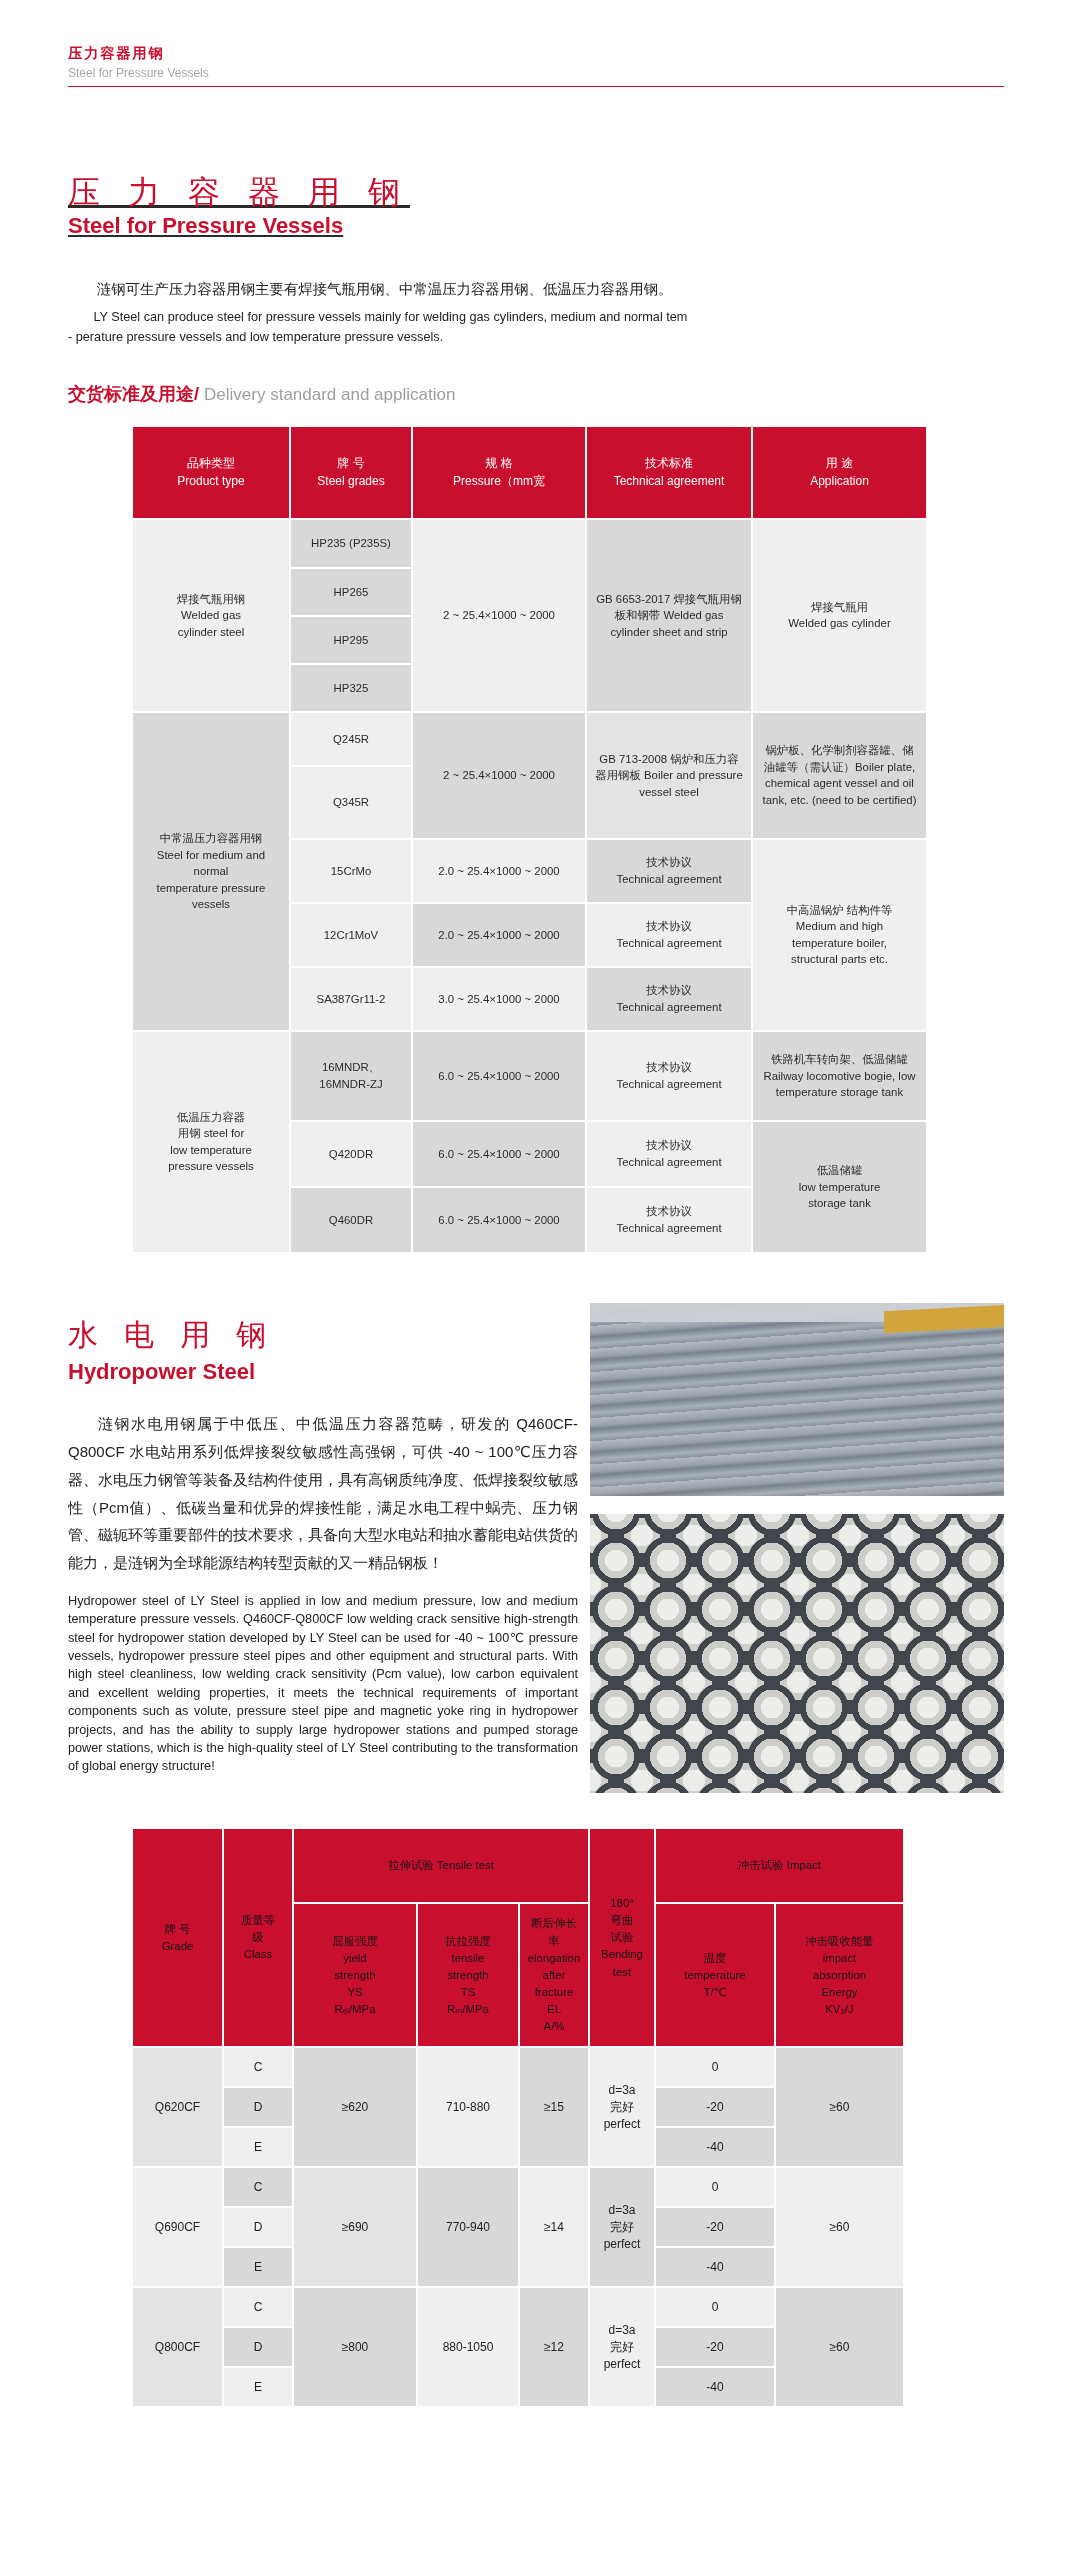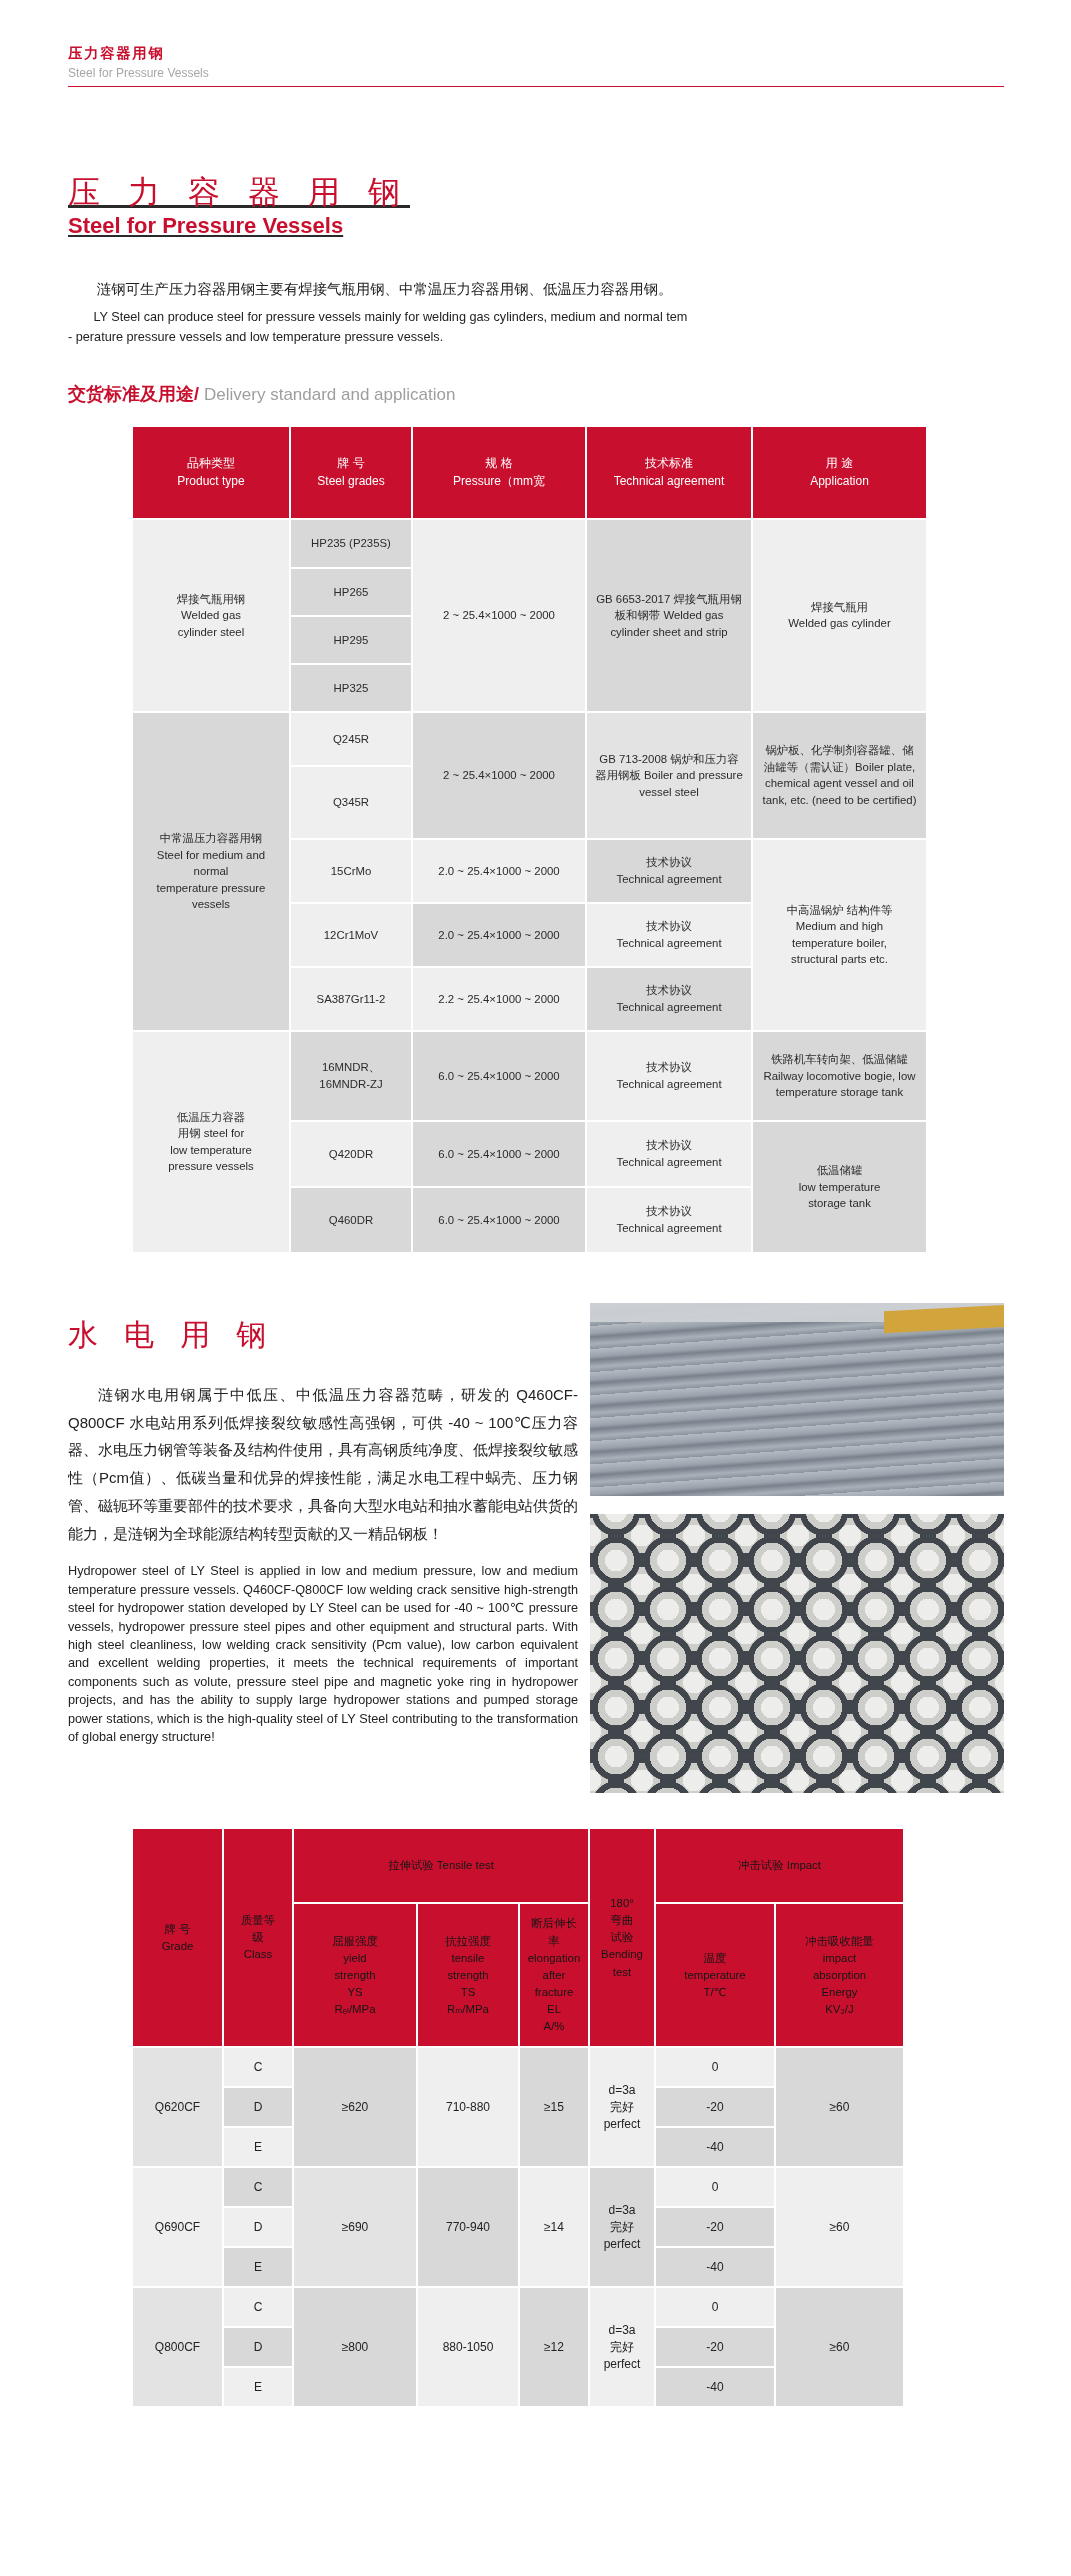--- a/index.html
+++ b/index.html
@@ -174,21 +174,21 @@
 structural parts etc.</td>
       </tr>
       <tr class="h73">
         <td class="lg">12Cr1MoV</td>
         <td class="dg">2.0  ~ 25.4×1000 ~ 2000</td>
         <td class="lg">技术协议
 Technical agreement</td>
       </tr>
       <tr class="h73">
         <td class="lg">SA387Gr11-2</td>
-        <td class="lg">2.2  ~ 25.4×1000 ~ 2000</td>
+        <td class="lg">3.0  ~ 25.4×1000 ~ 2000</td>
         <td class="dg">技术协议
 Technical agreement</td>
       </tr>
 
       <tr class="h104">
         <td rowspan="3" class="lg">低温压力容器
 用钢    steel for
 low temperature
 pressure vessels</td>
         <td class="dg">16MNDR、
@@ -215,20 +215,21 @@
       </tr>
     </tbody>
   </table>
 
   <div class="hydro">
     <div class="figs">
       <div class="fig fig-plates"></div>
       <div class="fig fig-pipes"></div>
     </div>
     <div class="hy-zh-title">水 电 用 钢</div>
+    <div class="hy-en-title">Hydropower Steel</div>
     <p class="hy-para-zh">涟钢水电用钢属于中低压、中低温压力容器范畴，研发的 Q460CF-Q800CF 水电站用系列低焊接裂纹敏感性高强钢，可供 -40 ~ 100℃压力容器、水电压力钢管等装备及结构件使用，具有高钢质纯净度、低焊接裂纹敏感性（Pcm值）、低碳当量和优异的焊接性能，满足水电工程中蜗壳、压力钢管、磁轭环等重要部件的技术要求，具备向大型水电站和抽水蓄能电站供货的能力，是涟钢为全球能源结构转型贡献的又一精品钢板！</p>
     <p class="hy-para-en">Hydropower steel of LY Steel is applied in low and medium pressure, low and medium temperature pressure vessels. Q460CF-Q800CF low welding crack sensitive high-strength steel for hydropower station developed by LY Steel can be used for -40 ~ 100℃ pressure vessels, hydropower pressure steel pipes and other equipment and structural parts. With high steel cleanliness, low welding crack sensitivity (Pcm value), low carbon equivalent and excellent welding properties, it meets the technical requirements of important components such as volute, pressure steel pipe and magnetic yoke ring in hydropower projects, and has the ability to supply large hydropower stations and pumped storage power stations, which is the high-quality steel of LY Steel contributing to the transformation of global energy structure!</p>
   </div>
 
   <table class="t2">
     <colgroup>
       <col style="width:89px">
         <col style="width:68px">
         <col style="width:122px">
         <col style="width:100px">

